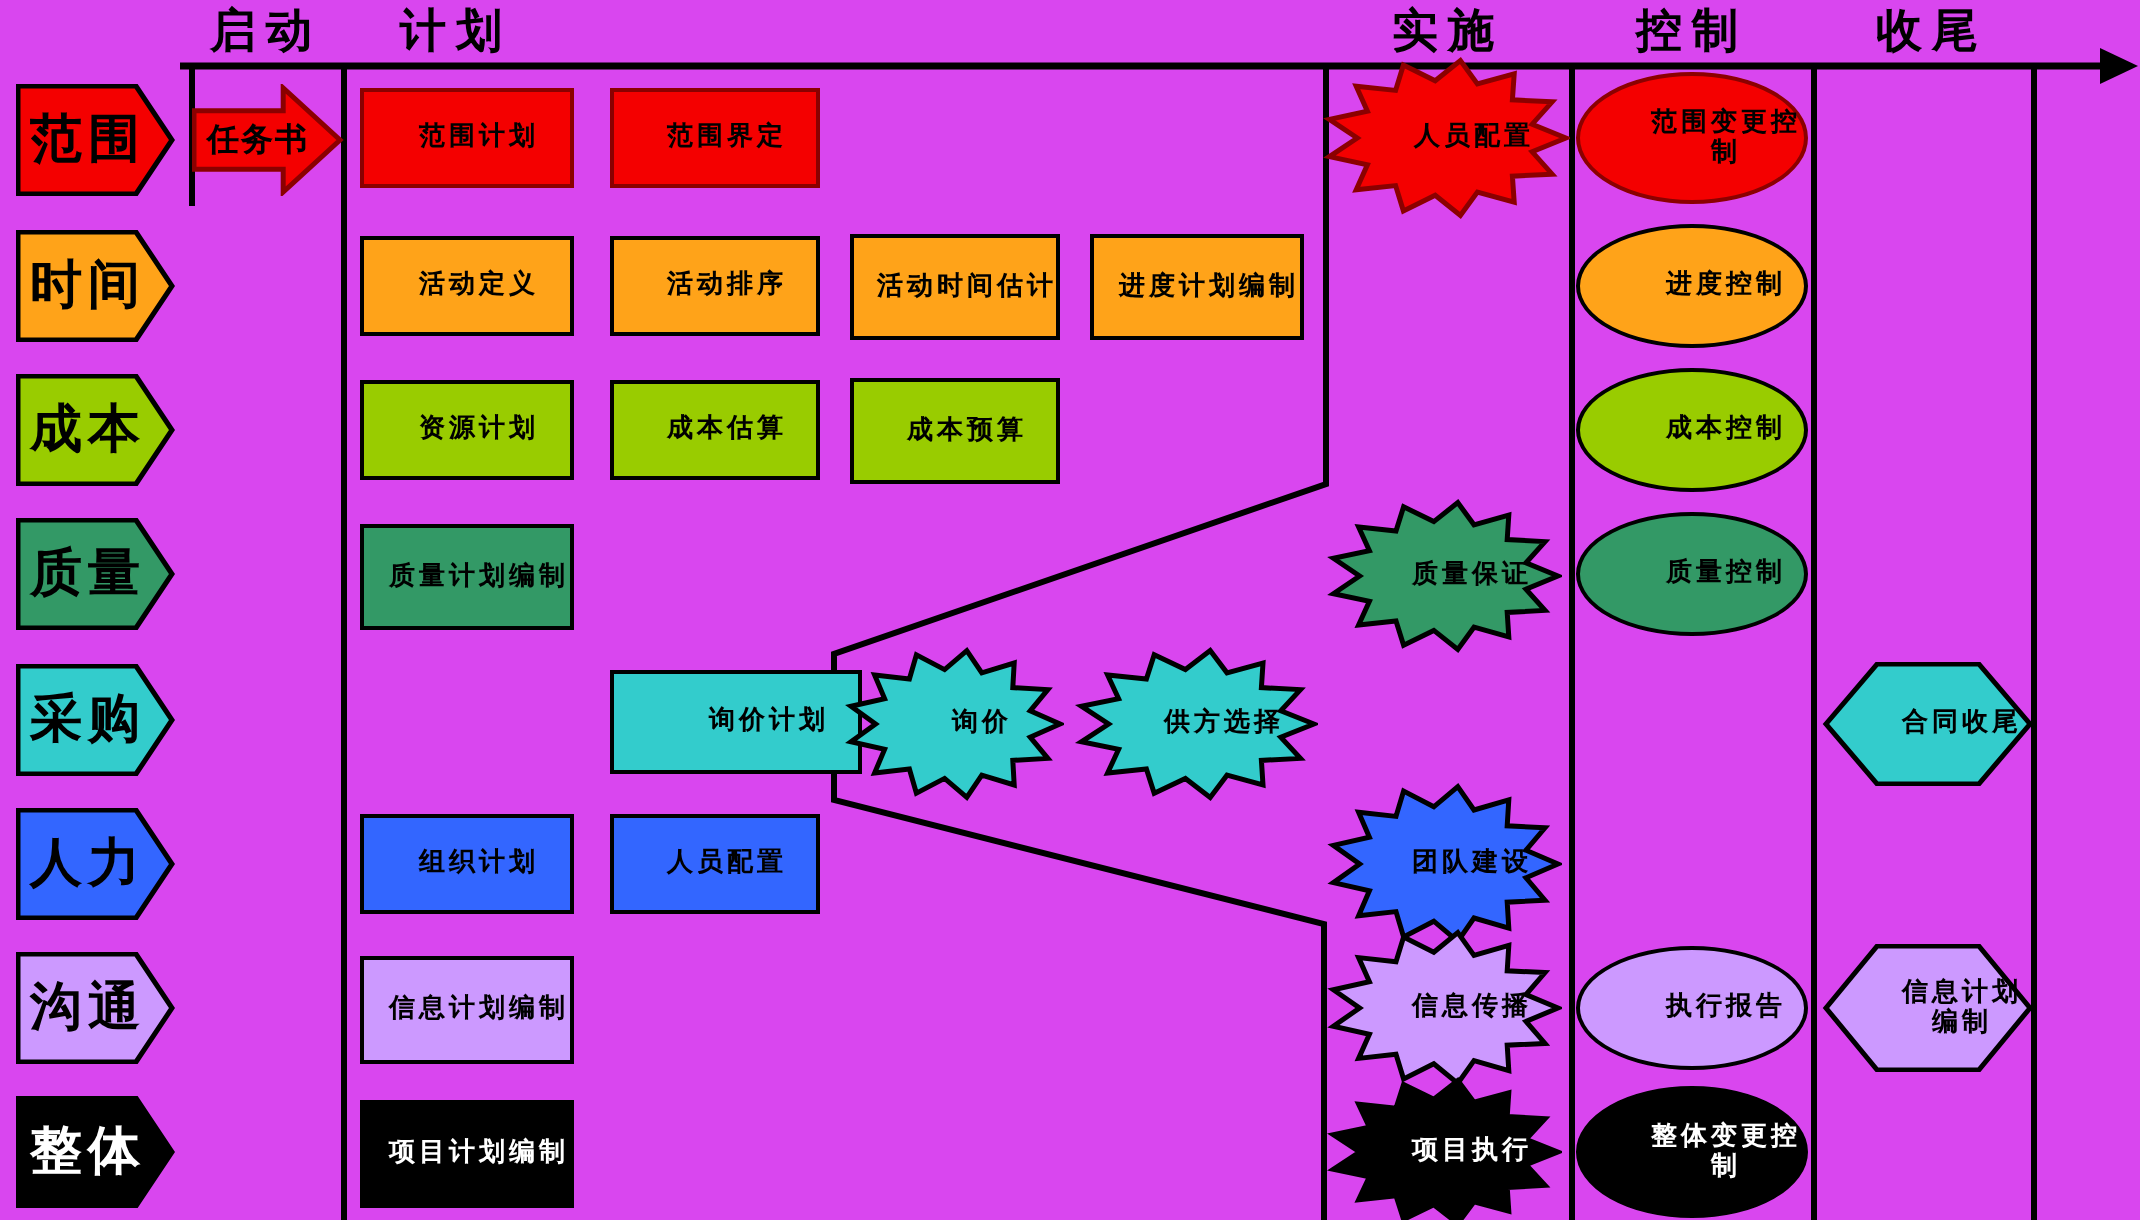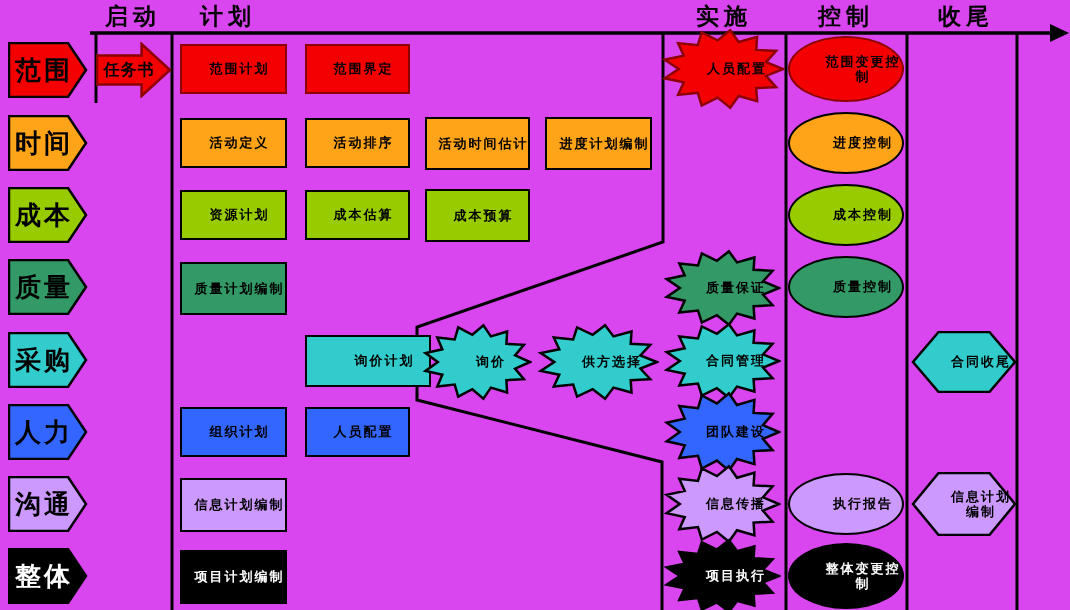--- a/index.html
+++ b/index.html
@@ -228,28 +228,20 @@
       </div>
     </div>
     <div class="node" style="left: 663px; top: 249px; width: 118px; height: 78px;">
       <svg width="118" height="78">
         <polygon points="116.0,39.0 100.0,45.6 109.5,56.2 90.6,57.2 91.4,69.5 74.0,64.6 65.9,75.7 53.9,66.2 38.8,73.6 35.0,61.5 16.3,63.5 21.7,51.7 3.7,47.9 16.8,39.0 3.7,30.1 21.7,26.3 16.3,14.5 35.0,16.5 38.8,4.4 53.9,11.8 65.9,2.3 74.0,13.4 91.4,8.5 90.6,20.8 109.5,21.8 100.0,32.4" fill="#339966" stroke="#000000" stroke-width="2.5" stroke-linejoin="miter"></polygon>
       </svg>
       <div class="node-label">
         <span class="inner" style="width: 90px;">质量保证</span>
       </div>
     </div>
-    <div class="node" style="left: 663px; top: 322px; width: 118px; height: 78px;">
-      <svg width="118" height="78">
-        <polygon points="116.0,39.0 100.0,45.6 109.5,56.2 90.6,57.2 91.4,69.5 74.0,64.6 65.9,75.7 53.9,66.2 38.8,73.6 35.0,61.5 16.3,63.5 21.7,51.7 3.7,47.9 16.8,39.0 3.7,30.1 21.7,26.3 16.3,14.5 35.0,16.5 38.8,4.4 53.9,11.8 65.9,2.3 74.0,13.4 91.4,8.5 90.6,20.8 109.5,21.8 100.0,32.4" fill="#33CCCC" stroke="#000000" stroke-width="2.5" stroke-linejoin="miter"></polygon>
-      </svg>
-      <div class="node-label">
-        <span class="inner" style="width: 90px;">合同管理</span>
-      </div>
-    </div>
     <div class="node" style="left: 663px; top: 391px; width: 118px; height: 82px;">
       <svg width="118" height="82">
         <polygon points="116.0,41.0 100.0,47.9 109.5,59.1 90.6,60.1 91.4,73.1 74.0,68.0 65.9,79.7 53.9,69.6 38.8,77.5 35.0,64.8 16.3,66.9 21.7,54.4 3.7,50.3 16.8,41.0 3.7,31.7 21.7,27.6 16.3,15.1 35.0,17.2 38.8,4.5 53.9,12.4 65.9,2.3 74.0,14.0 91.4,8.9 90.6,21.9 109.5,22.9 100.0,34.1" fill="#3366FF" stroke="#000000" stroke-width="2.5" stroke-linejoin="miter"></polygon>
       </svg>
       <div class="node-label">
         <span class="inner" style="width: 90px;">团队建设</span>
       </div>
     </div>
     <div class="node" style="left: 663px; top: 464px; width: 118px; height: 80px;">
       <svg width="118" height="80">

